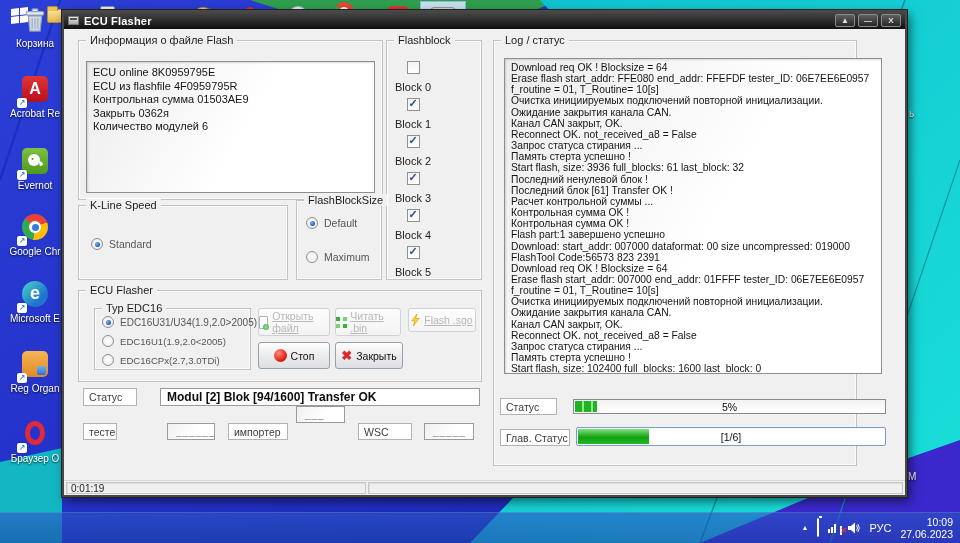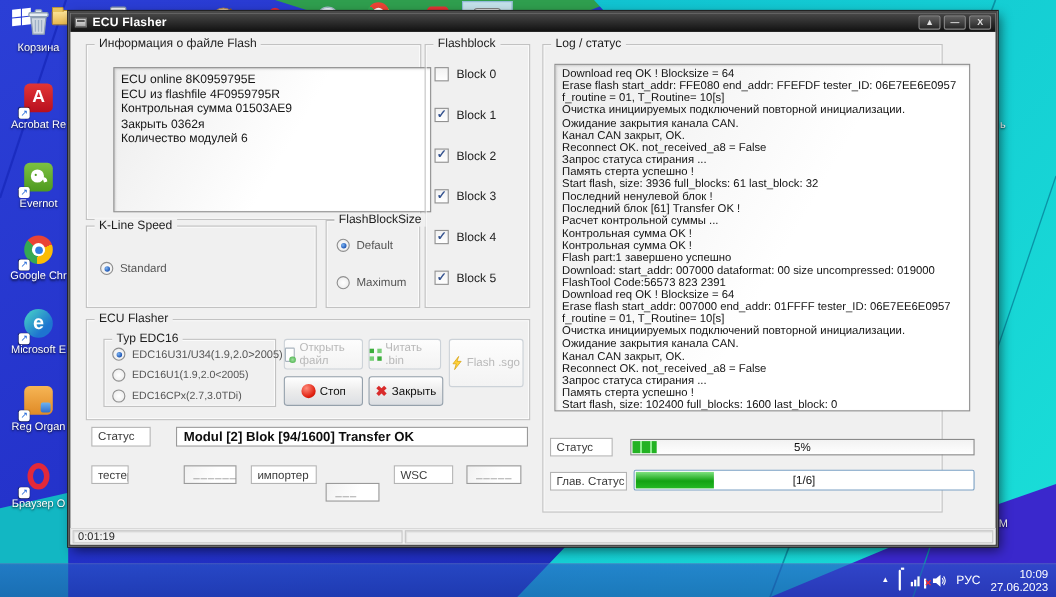--- a/index.html
+++ b/index.html
@@ -44,38 +44,38 @@
   .win-btn { width:20px; height:13px; background:linear-gradient(#606060,#262626); border:1px solid #8a8a8a; border-radius:2px;
              color:#e0e0e0; font-size:8px; line-height:11px; text-align:center; font-weight:bold; cursor:pointer; }
 
   .group { position:absolute; border:1px solid #c2c2c2; box-shadow:inset 0 0 0 1px rgba(255,255,255,.7); }
   .group-label { position:absolute; top:-7px; left:7px; background:#f0f0f0; padding:0 4px; font-size:11px; color:#1d1d1d; white-space:nowrap; }
 
   .sunken { background:linear-gradient(120deg,#ececec,#ffffff 55%); border:1px solid #8e8e8e;
             box-shadow:inset 1px 1px 2px rgba(0,0,0,.14); }
 
   .info-lines { position:absolute; left:7px; top:20px; width:289px; height:132px; padding:4px 6px;
-                font-size:11px; line-height:13.5px; color:#151515;margin-left:17px; }
+                font-size:11px; line-height:13.5px; color:#151515; }
   .log-lines { position:absolute; left:10px; top:17px; width:378px; height:316px; padding:3px 6px;
                font-size:10.3px; line-height:11.15px; color:#151515; overflow:hidden; }
 
   
-  .cb-row { position:absolute; left:8px; display:flex; align-items:center; gap:7px; font-size:11px; color:#222; cursor:default; }
+  .cb-row { position:absolute; left:8px; display:flex; align-items:center; gap:7px; font-size:11px; color:#222; cursor:default;flex-direction:column; }
   .cb { width:13px; height:13px; border:1px solid #919191; background:linear-gradient(#f2f2f2,#fff); position:relative; }
   .cb.checked::after { content:"✓"; position:absolute; left:1px; top:-2px; font-size:11px; font-weight:bold; color:#33518e; }
   .radio-row { position:absolute; display:flex; align-items:center; gap:6px; font-size:10.5px; color:#555; cursor:default; }
   .rb { width:12px; height:12px; border-radius:50%; border:1px solid #8f8f8f; background:radial-gradient(#fff,#e8e8e8); position:relative; flex:0 0 auto; }
   .rb.sel::after { content:""; position:absolute; left:2.5px; top:2.5px; width:5px; height:5px; border-radius:50%;
                    background:radial-gradient(circle at 35% 35%, #7db4f2, #1e56b4 70%); }
 
   
   .btn { position:absolute; border:1px solid #94a0ab; border-radius:3px;
          background:linear-gradient(#ffffff,#ececec 50%,#dcdfe3); font-size:10.5px; color:#111;
          display:flex; align-items:center; justify-content:center; gap:4px; cursor:pointer; }
-  .btn.disabled { border-color:#ccd2d8; background:linear-gradient(#fdfdfd,#f3f3f3); color:#b9b9b9; cursor:default; }
+  .btn.disabled { border-color:#ccd2d8; background:linear-gradient(#fdfdfd,#f3f3f3); color:#b9b9b9; cursor:default;text-decoration:underline; }
   .ic-file { width:11px; height:13px; background:#fff; border:1px solid #a9b4be; border-radius:1px; position:relative; }
   .ic-file::after { content:""; position:absolute; right:-2px; bottom:-2px; width:6px; height:6px; border-radius:50%;
                     background:radial-gradient(#9fe09f,#3aa83a); }
   .ic-bits { width:11px; height:11px; position:relative; }
   .ic-bits::before, .ic-bits::after { content:""; position:absolute; width:4px; height:4px; background:#3cae3c; box-shadow:7px 7px 0 #3cae3c; }
   .ic-bits::after { left:7px; background:#78d078; box-shadow:-7px 7px 0 #78d078; }
   .ic-stop { width:13px; height:13px; border-radius:50%; background:radial-gradient(circle at 35% 30%, #ff8a7a, #e02010 65%, #a80f00); }
   .ic-x { color:#d92b2b; font-weight:bold; font-size:13px; line-height:13px; }
 
   .label-box { position:absolute; background:#fff; border:1px solid #b3b3b3; font-size:10.5px; color:#3c3c3c;
@@ -320,21 +320,21 @@
       </div>
     </div>
     <div class="btn disabled" style="left:179px; top:17px; width:72px; height:28px">
       <span class="ic-file"></span>
         <span>Открыть файл</span>
     </div>
     <div class="btn disabled" style="left:256px; top:17px; width:66px; height:28px">
       <span class="ic-bits"></span>
         <span>Читать .bin</span>
     </div>
-    <div class="btn disabled" style="left:329px; top:17px; width:68px; height:44px">
+    <div class="btn disabled" style="left:329px; top:17px; width:68px; height:24px">
       <svg width="9" height="14" viewBox="0 0 12 16">
           <polygon points="8,0 1,9 5,9 3,16 11,6 6,6" fill="#ffd23a" stroke="#d29a00" stroke-width="0.8"></polygon>
         </svg>
       <span>Flash .sgo</span>
     </div>
     <div class="btn" style="left:179px; top:51px; width:72px; height:27px">
       <span class="ic-stop"></span>
         <span>Стоп</span>
     </div>
     <div class="btn" style="left:256px; top:51px; width:68px; height:27px">
@@ -342,21 +342,21 @@
         <span>Закрыть</span>
     </div>
   </div>
 
   <div class="label-box" style="left:19px; top:376px; width:54px; height:18px">Статус</div>
   <div class="value-box" style="left:96px; top:376px; width:320px; height:18px">Modul [2] Blok [94/1600] Transfer OK</div>
 
   <div class="label-box" style="left:19px;  top:411px; width:34px; height:17px">тестер</div>
   <div class="mini-field" style="left:103px; top:411px; width:48px; height:17px">______</div>
   <div class="label-box" style="left:164px; top:411px; width:60px; height:17px">импортер</div>
-  <div class="mini-field" style="left:232px; top:427px; width:49px; height:17px">___</div>
+  <div class="mini-field" style="left:232px; top:394px; width:49px; height:17px">___</div>
   <div class="label-box" style="left:294px; top:411px; width:54px; height:17px">WSC</div>
   <div class="mini-field" style="left:360px; top:411px; width:50px; height:17px">_____</div>
 
   <div class="group" style="left:429px; top:28px; width:364px; height:426px">
     <span class="group-label">Log / статус</span>
     <div class="sunken log-lines">
       <div>Download req OK ! Blocksize = 64</div>
       <div>Erase flash start_addr: FFE080 end_addr: FFEFDF tester_ID: 06E7EE6E0957</div>
       <div>f_routine = 01, T_Routine= 10[s]</div>
       <div>Очистка инициируемых подключений повторной инициализации.</div>

